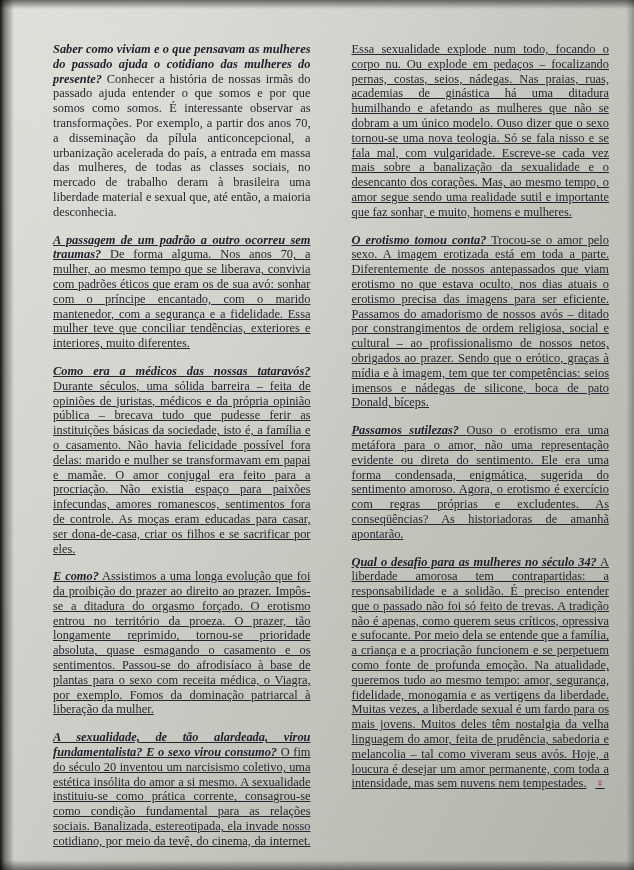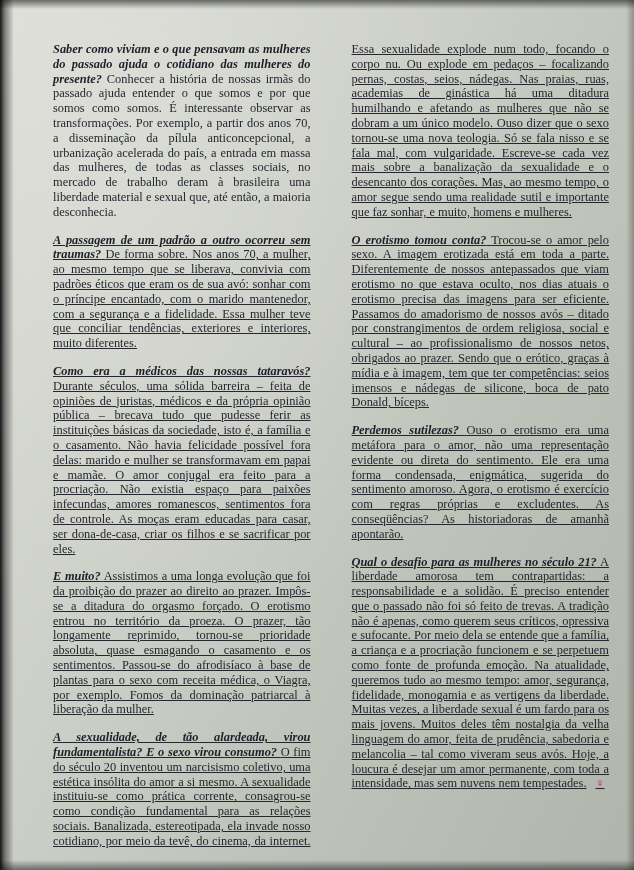--- a/index.html
+++ b/index.html
@@ -93,40 +93,40 @@
   <div class="edge-bottom"></div>
   <div class="edge-right"></div>
 
   <div class="article">
     <p class="qa">
       <span class="q">Saber como viviam e o que pensavam as mulheres do passado ajuda o cotidiano das mulheres do presente?</span>
       <span class="a">Conhecer a história de nossas irmãs do passado ajuda entender o que somos e por que somos como somos. É interessante observar as transformações. Por exemplo, a partir dos anos 70, a disseminação da pílula anticoncepcional, a urbanização acelerada do país, a entrada em massa das mulheres, de todas as classes sociais, no mercado de trabalho deram à brasileira uma liberdade material e sexual que, até então, a maioria desconhecia.</span>
     </p>
     <p class="qa">
       <span class="q">A passagem de um padrão a outro ocorreu sem traumas?</span>
-      <span class="a">De forma sobre. Nos anos 70, a mulher, ao mesmo tempo que se liberava, convivia com padrões éticos que eram os de sua avó: sonhar com o príncipe encantado, com o marido mantenedor, com a segurança e a fidelidade. Essa mulher teve que conciliar tendências, exteriores e interiores, muito diferentes.</span>
+      <span class="a">De forma alguma. Nos anos 70, a mulher, ao mesmo tempo que se liberava, convivia com padrões éticos que eram os de sua avó: sonhar com o príncipe encantado, com o marido mantenedor, com a segurança e a fidelidade. Essa mulher teve que conciliar tendências, exteriores e interiores, muito diferentes.</span>
     </p>
     <p class="qa">
       <span class="q">Como era a médicos das nossas tataravós?</span>
       <span class="a">Durante séculos, uma sólida barreira – feita de opiniões de juristas, médicos e da própria opinião pública – brecava tudo que pudesse ferir as instituições básicas da sociedade, isto é, a família e o casamento. Não havia felicidade possível fora delas: marido e mulher se transformavam em papai e mamãe. O amor conjugal era feito para a procriação. Não existia espaço para paixões infecundas, amores romanescos, sentimentos fora de controle. As moças eram educadas para casar, ser dona-de-casa, criar os filhos e se sacrificar por eles.</span>
     </p>
     <p class="qa">
-      <span class="q">E muito?</span>
+      <span class="q">E como?</span>
       <span class="a">Assistimos a uma longa evolução que foi da proibição do prazer ao direito ao prazer. Impôs-se a ditadura do orgasmo forçado. O erotismo entrou no território da proeza. O prazer, tão longamente reprimido, tornou-se prioridade absoluta, quase esmagando o casamento e os sentimentos. Passou-se do afrodisíaco à base de plantas para o sexo com receita médica, o Viagra, por exemplo. Fomos da dominação patriarcal à liberação da mulher.</span>
     </p>
     <p class="qa">
       <span class="q">A sexualidade, de tão alardeada, virou fundamentalista? E o sexo virou consumo?</span>
       <span class="a">O fim do século 20 inventou um narcisismo coletivo, uma estética insólita do amor a si mesmo. A sexualidade instituiu-se como prática corrente, consagrou-se como condição fundamental para as relações sociais. Banalizada, estereotipada, ela invade nosso cotidiano, por meio da tevê, do cinema, da internet. Essa sexualidade explode num todo, focando o corpo nu. Ou explode em pedaços – focalizando pernas, costas, seios, nádegas. Nas praias, ruas, academias de ginástica há uma ditadura humilhando e afetando as mulheres que não se dobram a um único modelo. Ouso dizer que o sexo tornou-se uma nova teologia. Só se fala nisso e se fala mal, com vulgaridade. Escreve-se cada vez mais sobre a banalização da sexualidade e o desencanto dos corações. Mas, ao mesmo tempo, o amor segue sendo uma realidade sutil e importante que faz sonhar, e muito, homens e mulheres.</span>
     </p>
     <p class="qa">
       <span class="q">O erotismo tomou conta?</span>
       <span class="a">Trocou-se o amor pelo sexo. A imagem erotizada está em toda a parte. Diferentemente de nossos antepassados que viam erotismo no que estava oculto, nos dias atuais o erotismo precisa das imagens para ser eficiente. Passamos do amadorismo de nossos avós – ditado por constrangimentos de ordem religiosa, social e cultural – ao profissionalismo de nossos netos, obrigados ao prazer. Sendo que o erótico, graças à mídia e à imagem, tem que ter competências: seios imensos e nádegas de silicone, boca de pato Donald, bíceps.</span>
     </p>
     <p class="qa">
-      <span class="q">Perdemos sutilezas?</span>
+      <span class="q">Passamos sutilezas?</span>
       <span class="a">Ouso o erotismo era uma metáfora para o amor, não uma representação evidente ou direta do sentimento. Ele era uma forma condensada, enigmática, sugerida do sentimento amoroso. Agora, o erotismo é exercício com regras próprias e excludentes. As conseqüências? As historiadoras de amanhã apontarão.</span>
     </p>
     <p class="qa">
-      <span class="q">Qual o desafio para as mulheres no século 21?</span>
+      <span class="q">Qual o desafio para as mulheres no século 34?</span>
       <span class="a">A liberdade amorosa tem contrapartidas: a responsabilidade e a solidão. É preciso entender que o passado não foi só feito de trevas. A tradição não é apenas, como querem seus críticos, opressiva e sufocante. Por meio dela se entende que a família, a criança e a procriação funcionem e se perpetuem como fonte de profunda emoção. Na atualidade, queremos tudo ao mesmo tempo: amor, segurança, fidelidade, monogamia e as vertigens da liberdade. Muitas vezes, a liberdade sexual é um fardo para os mais jovens. Muitos deles têm nostalgia da velha linguagem do amor, feita de prudência, sabedoria e melancolia – tal como viveram seus avós. Hoje, a loucura é desejar um amor permanente, com toda a intensidade, mas sem nuvens nem tempestades.</span><span class="end-mark">♀</span>
     </p>
   </div>
 </div>
 
 </body></html>

